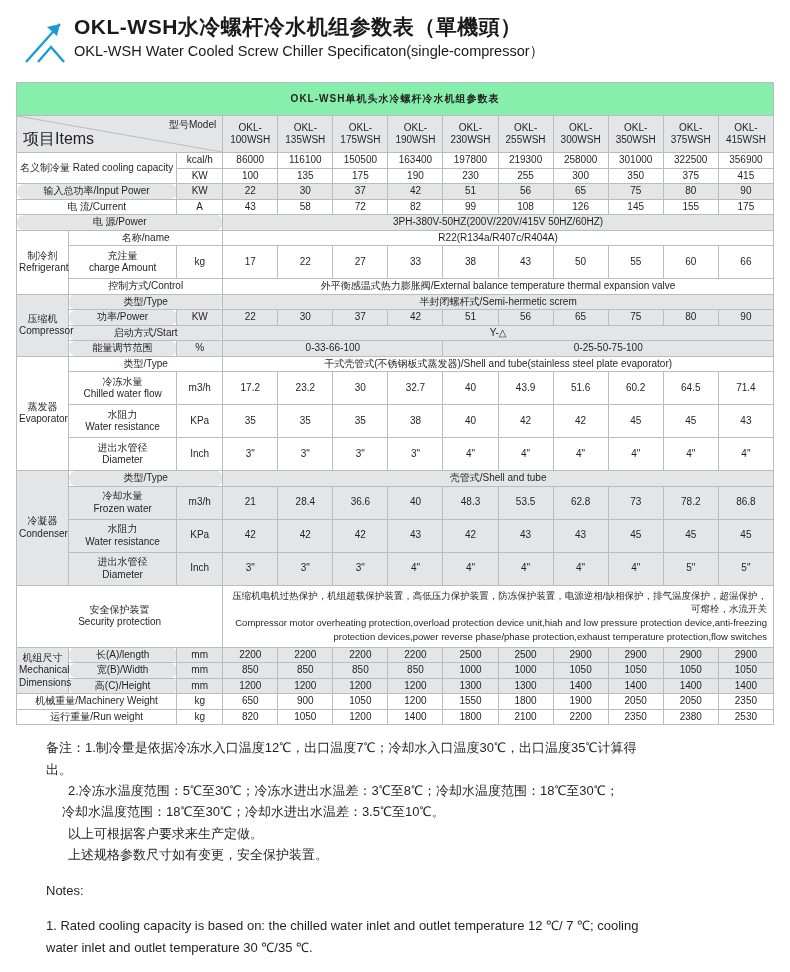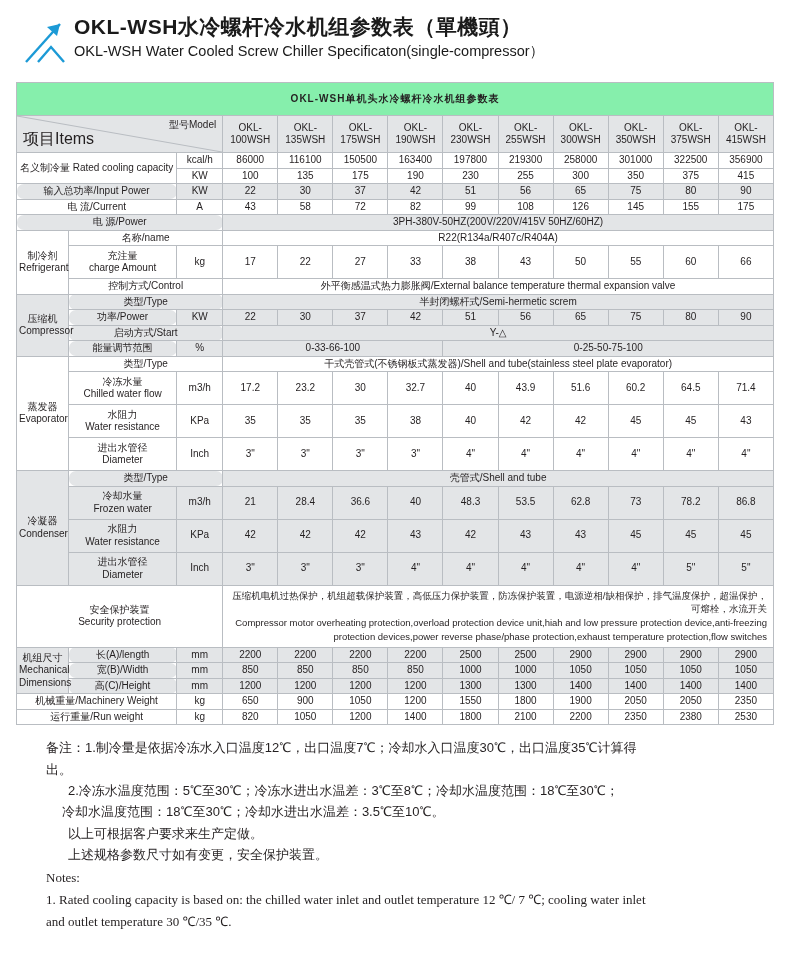--- a/index.html
+++ b/index.html
@@ -50,21 +50,21 @@
   .diag .br{position:absolute;right:6px;top:3px;font-size:10px;}
   .diag .line{position:absolute;left:0;top:0;width:100%;height:100%;}
   .model-head td{background:#e3e5e7;font-size:10px;line-height:1.25;}
   .sec-name{font-size:10px;line-height:1.3;}
   .unit{font-size:10px;}
   .wide{font-size:10px;}
   .tall{height:30px;}
 
   
   .notes{margin:12px 0 0 30px;font-size:13px;line-height:1.65;color:#231f20;}
-  .notes .en{margin-top:1px;font-family:Liberation Serif, serif;}
+  .notes .en{margin-top:14px;}
   .notes p{margin:0;}
 </style>
 </head>
 <body>
 
 <div class="page">
 
   <div class="header">
     <div class="logo">
       <svg width="50" height="46" viewBox="0 0 50 46" aria-hidden="true">

